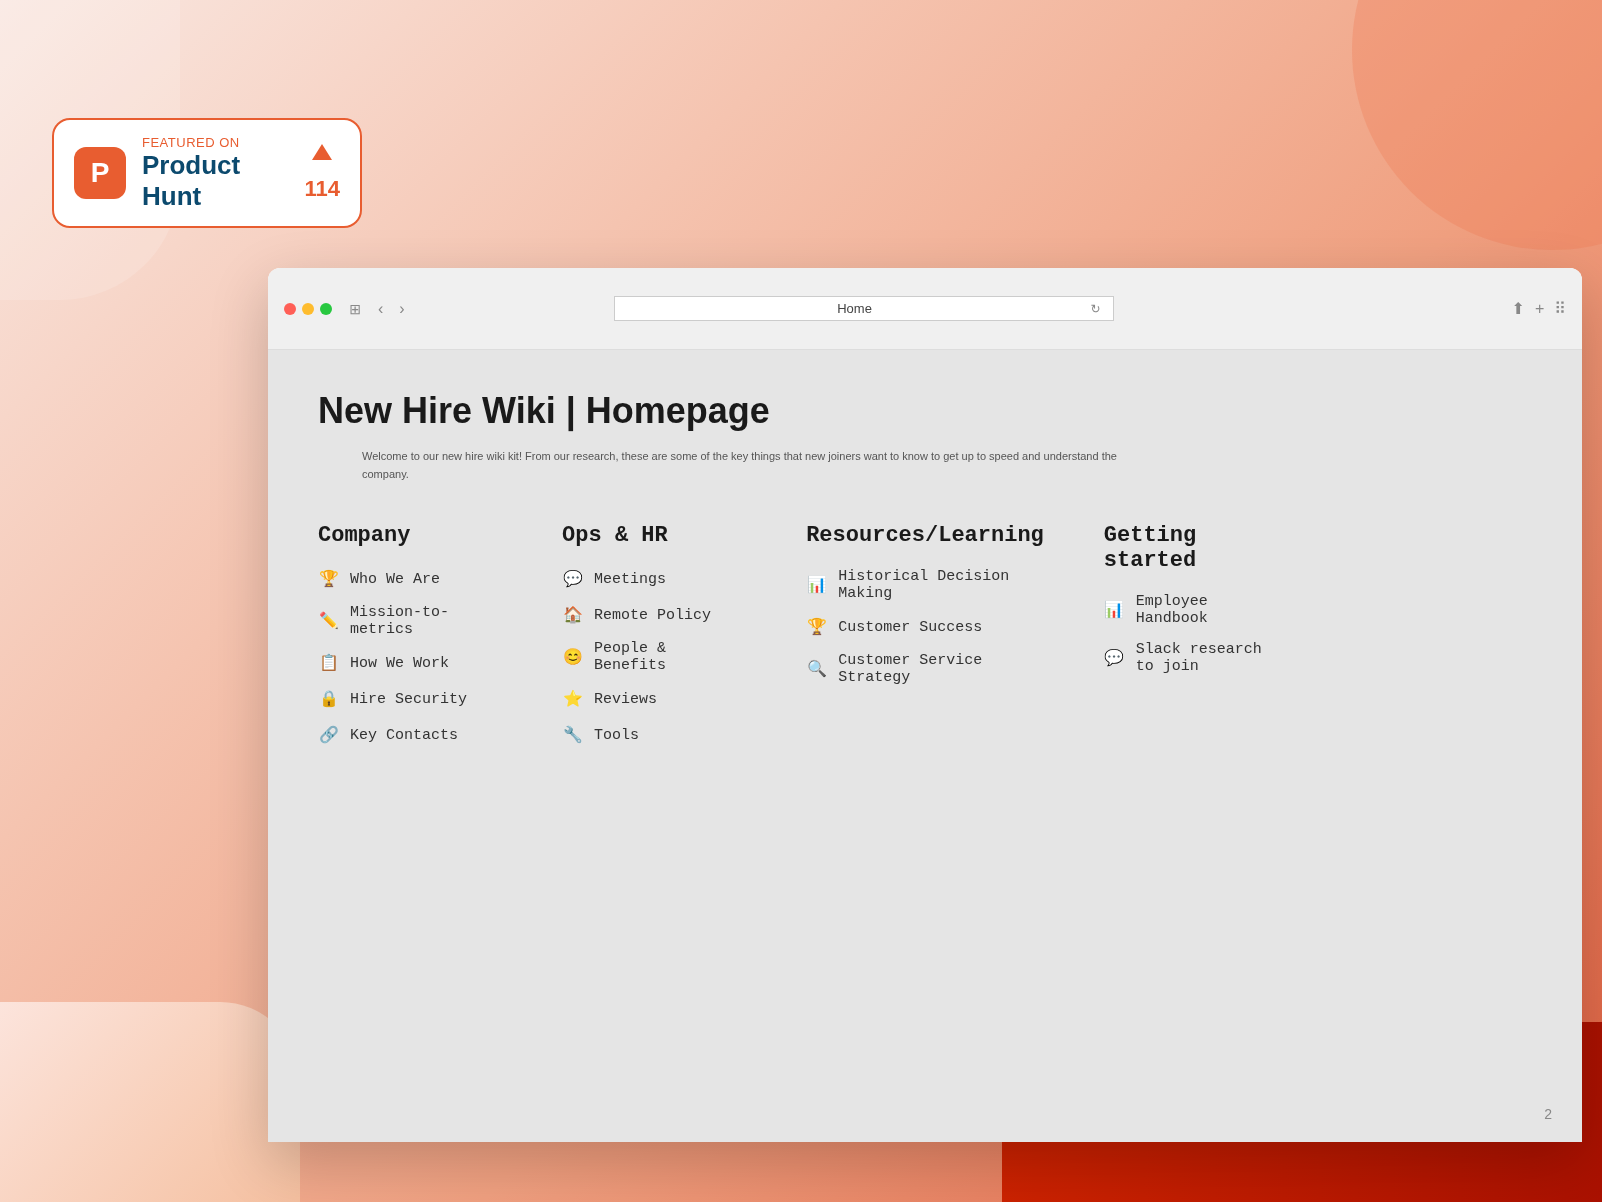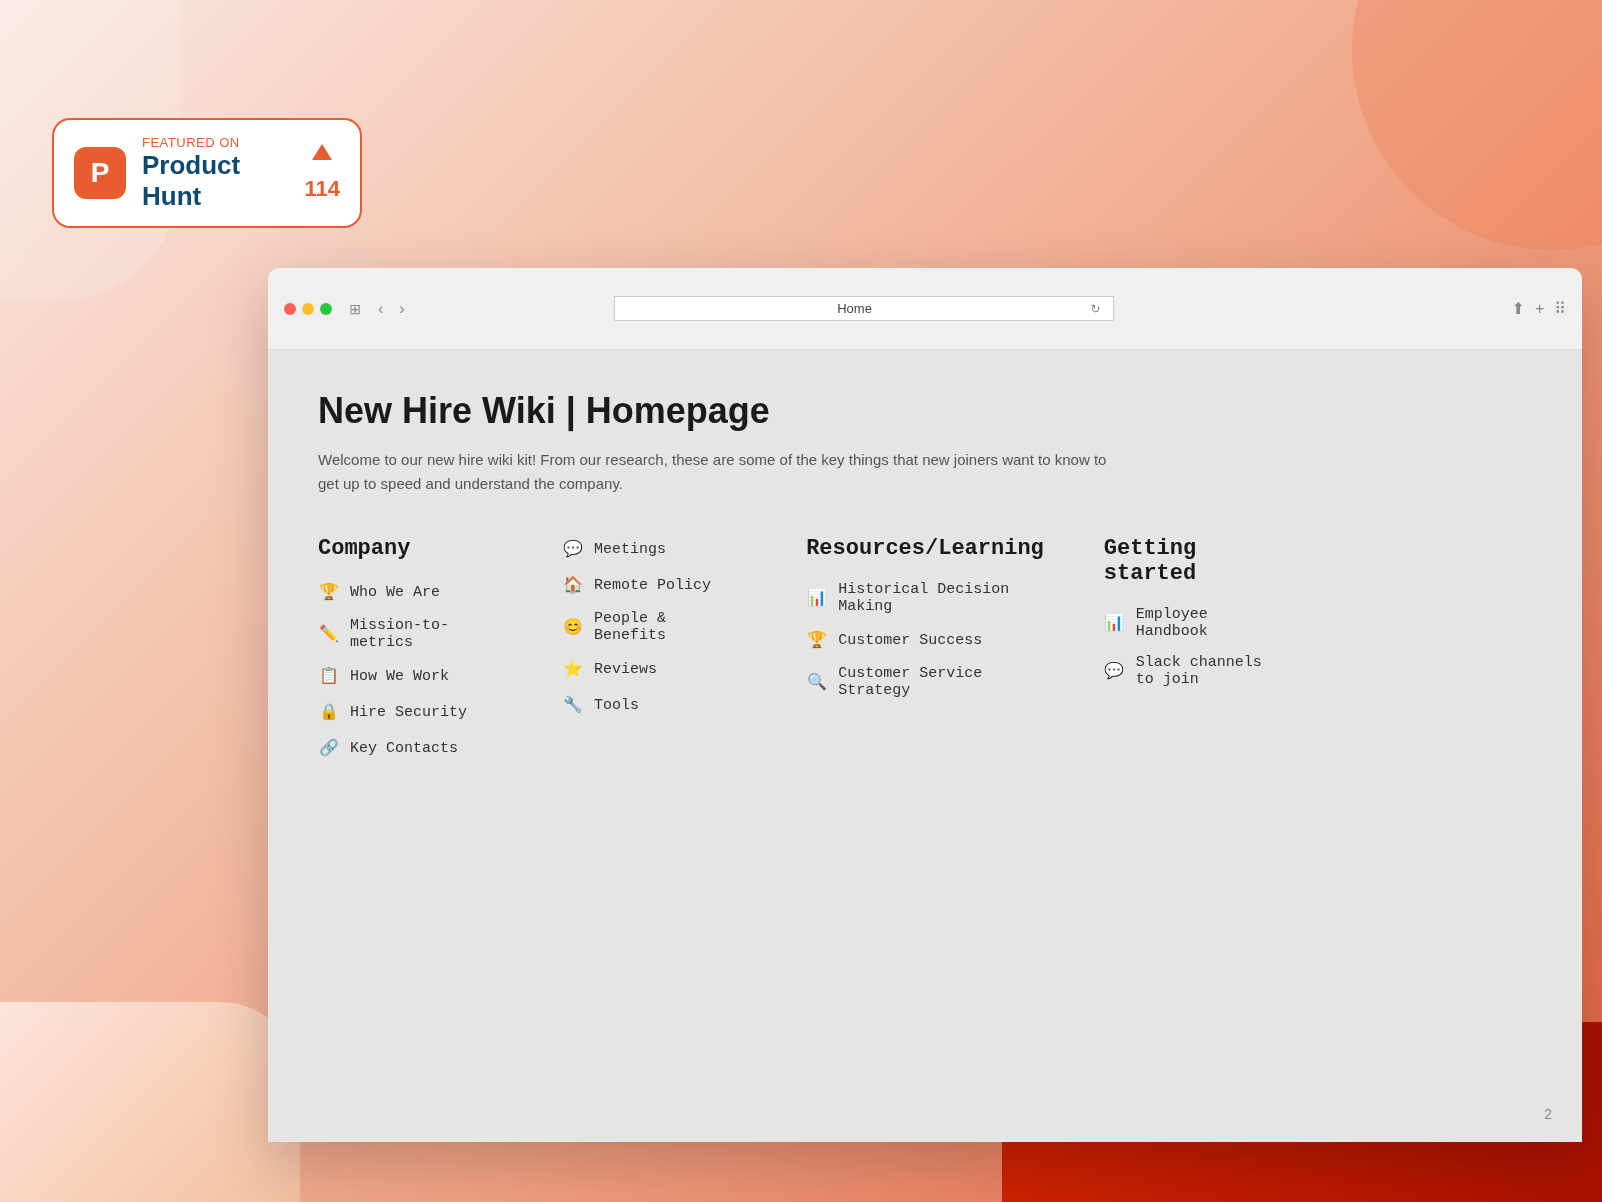--- a/index.html
+++ b/index.html
@@ -222,25 +222,26 @@
     }
 
     .page-title {
       font-size: 36px;
       font-weight: 800;
       color: #1a1a1a;
       margin-bottom: 16px;
     }
 
     .page-description {
-      font-size: 15px;
+      font-size: 11px;
       color: #555;
       line-height: 1.6;
       max-width: 800px;
       margin-bottom: 40px;
+      margin-left: 44px;
     }
 
     
     .content-grid {
       display: grid;
       grid-template-columns: 1fr 1fr 1fr 1fr 1fr;
       gap: 60px 60px;
       font-family: Liberation Mono, monospace;
     }
 
@@ -358,20 +359,21 @@
             <span>Hire Security</span>
           </div>
           <div class="nav-item">
             <span class="item-icon">🔗</span>
             <span>Key Contacts</span>
           </div>
         </div>
       </div>
 
       <div class="section">
+        <div class="section-title">Ops &amp; HR</div>
         <div class="section-items">
           <div class="nav-item">
             <span class="item-icon">💬</span>
             <span>Meetings</span>
           </div>
           <div class="nav-item">
             <span class="item-icon">🏠</span>
             <span>Remote Policy</span>
           </div>
           <div class="nav-item">
@@ -409,21 +411,21 @@
 
       <div class="section">
         <div class="section-title">Getting started</div>
         <div class="section-items">
           <div class="nav-item">
             <span class="item-icon">📊</span>
             <span>Employee Handbook</span>
           </div>
           <div class="nav-item">
             <span class="item-icon">💬</span>
-            <span>Slack channels to join</span>
+            <span>Slack research to join</span>
           </div>
         </div>
       </div>
 
 
     </div>
 
   </div>
 
   <div class="page-number">2</div>

